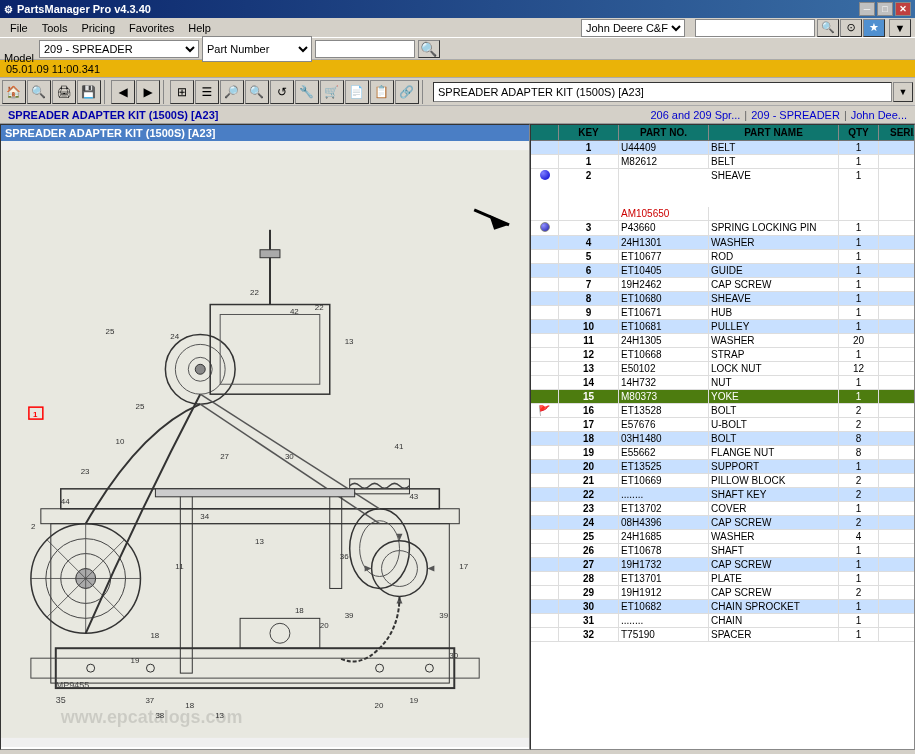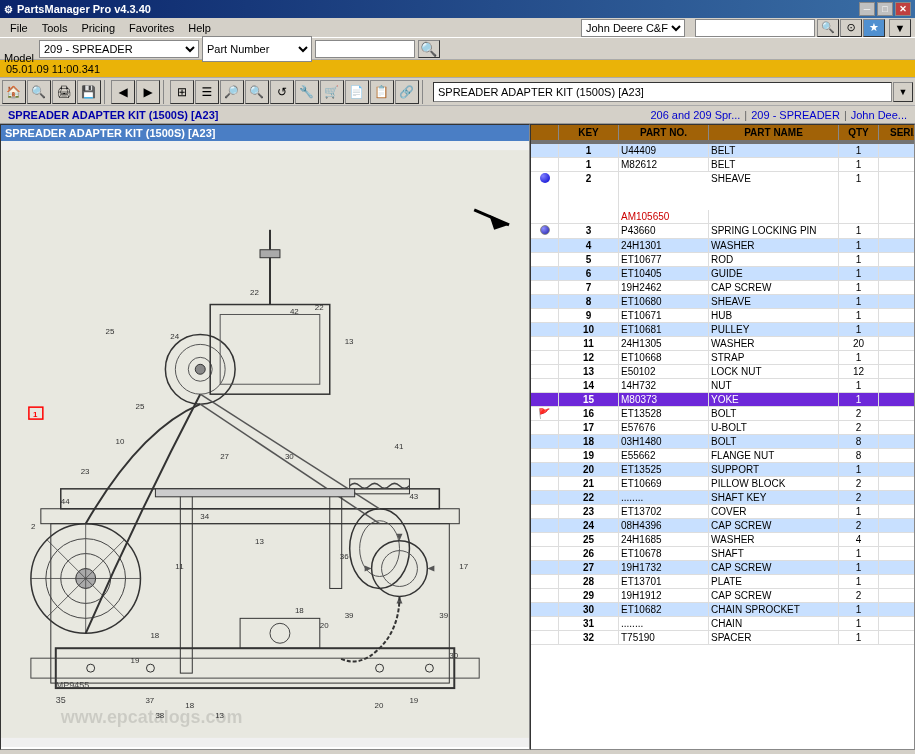--- a/index.html
+++ b/index.html
@@ -165,22 +165,22 @@
       flex: 1;
       display: flex;
       flex-direction: column;
       border: 1px inset #888;
       background: white;
       overflow: hidden;
     }
     .parts-header-row {
       display: grid;
       grid-template-columns: 28px 60px 90px 130px 40px 80px 40px;
-      background: #a16207;
-      border-bottom: 4px solid #737373;
+      background: #0f766e;
+      border-bottom: 1px solid #737373;
       font-size: 10px;
       font-weight: bold;
     }
     .parts-header-cell {
       padding: 2px 2px;
       border-right: 1px solid #888;
       text-align: center;
       font-size: 10px;
       font-weight: bold;
       color: #000;
@@ -190,21 +190,21 @@
     .parts-body {
       overflow-y: scroll;
       flex: 1;
     }
     .parts-row {
       display: grid;
       grid-template-columns: 28px 60px 90px 130px 40px 80px 40px;
       border-bottom: 1px solid #ddd;
       font-size: 10px;
     }
-    .parts-row.selected { background: #6d28d9; color: white; }
+    .parts-row.selected { background: #4d7c0f; color: white; }
     .parts-row.selected .parts-cell { color: white; }
     .parts-row.highlight { background: #c8e0ff; }
     .parts-cell {
       padding: 1px 2px;
       border-right: 1px solid #ddd;
       text-align: left;
       white-space: nowrap;
       overflow: hidden;
       font-size: 10px;
     }

